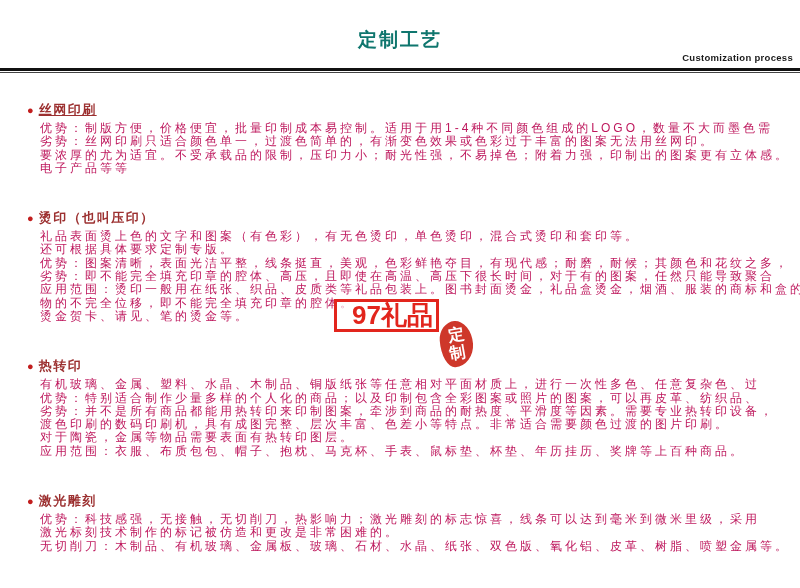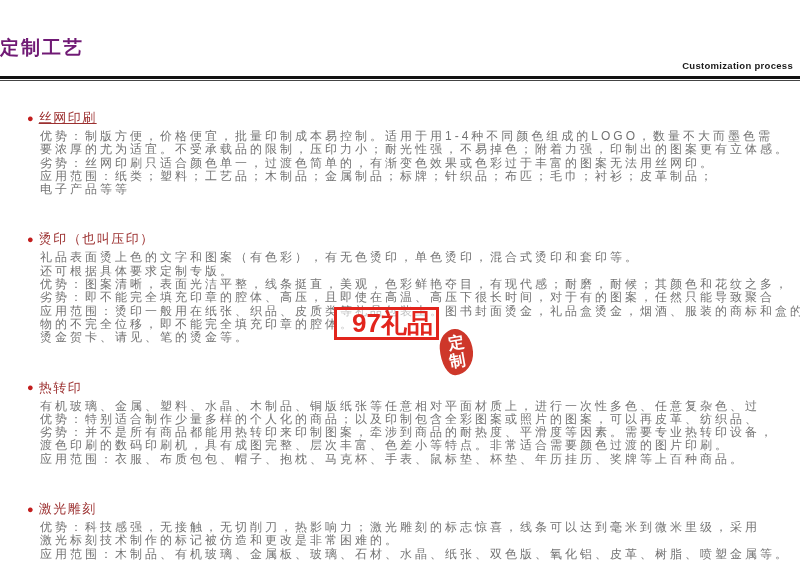--- a/index.html
+++ b/index.html
@@ -7,25 +7,25 @@
     width: 800px; height: 588px;
     background: #ffffff;
     overflow: hidden;
     font-family: "Liberation Sans", "DejaVu Sans", sans-serif;
     position: relative;
   }
   .page { width: 800px; height: 588px; position: relative; }
 
   
   .page-title {
-    margin-top: 38px;
-    text-align: left;
+    margin-top: 30px;
+    text-align: center;
     font-size: 19px;
     font-weight: bold;
-    color: #701a75;
+    color: #0f766e;
     letter-spacing: 2px;
     line-height: 20px;
   }
   .page-subtitle {
     text-align: right;
     font-size: 9.5px;
     font-weight: bold;
     color: #1a1a1a;
     padding-right: 7px;
     margin-top: 2px;
@@ -54,28 +54,28 @@
   }
   .bullet {
     color: #c21e1e;
     font-size: 11px;
     line-height: 13px;
     margin-right: 5px;
   }
   .section-title {
     color: #9c3030;
     font-size: 13px;
-    font-weight: normal;
+    font-weight: bold;
     letter-spacing: 1.5px;
     line-height: 14px;
   }
   .section-title.underlined { text-decoration: underline; }
   .section-body { margin-left: 13px; margin-top: 2px; }
   .body-line {
-    color: #737373;
+    color: #be185d;
     font-size: 12px;
     line-height: 13.3px;
     letter-spacing: 3px;
     white-space: nowrap;
   }
 
   
   .watermark-badge {
     position: absolute;
     left: 334px; top: 269px;
@@ -121,23 +121,22 @@
   <div class="rule-thin"></div>
 
   <div class="sections">
   <div class="section">
     <div class="section-header">
       <span class="bullet">●</span>
       <span class="section-title underlined">丝网印刷</span>
     </div>
     <div class="section-body">
           <div class="body-line">优势：制版方便，价格便宜，批量印制成本易控制。适用于用1-4种不同颜色组成的LOGO，数量不大而墨色需</div>
+          <div class="body-line">劣势：丝网印刷只适合颜色单一，过渡色简单的，有渐变色效果或色彩过于丰富的图案无法用丝网印。</div>
           <div class="body-line">要浓厚的尤为适宜。不受承载品的限制，压印力小；耐光性强，不易掉色；附着力强，印制出的图案更有立体感。</div>
-          <div class="body-line">劣势：丝网印刷只适合颜色单一，过渡色简单的，有渐变色效果或色彩过于丰富的图案无法用丝网印。</div>
-          <div class="body-line">应用范围：纸类；塑料；工艺品；木制品；金属制品；标牌；针织品；布匹；毛巾；衬衫；皮革制品；</div>
           <div class="body-line">电子产品等等</div>
         </div>
   </div>
 
   <div class="section">
     <div class="section-header">
       <span class="bullet">●</span>
       <span class="section-title">烫印（也叫压印）</span>
     </div>
     <div class="section-body">
@@ -154,33 +153,34 @@
   <div class="section">
     <div class="section-header">
       <span class="bullet">●</span>
       <span class="section-title">热转印</span>
     </div>
     <div class="section-body">
           <div class="body-line">有机玻璃、金属、塑料、水晶、木制品、铜版纸张等任意相对平面材质上，进行一次性多色、任意复杂色、过</div>
           <div class="body-line">优势：特别适合制作少量多样的个人化的商品；以及印制包含全彩图案或照片的图案，可以再皮革、纺织品、</div>
           <div class="body-line">劣势：并不是所有商品都能用热转印来印制图案，牵涉到商品的耐热度、平滑度等因素。需要专业热转印设备，</div>
           <div class="body-line">渡色印刷的数码印刷机，具有成图完整、层次丰富、色差小等特点。非常适合需要颜色过渡的图片印刷。</div>
+          <div class="body-line">对于陶瓷，金属等物品需要表面有热转印图层。</div>
           <div class="body-line">应用范围：衣服、布质包包、帽子、抱枕、马克杯、手表、鼠标垫、杯垫、年历挂历、奖牌等上百种商品。</div>
         </div>
   </div>
 
   <div class="section">
     <div class="section-header">
       <span class="bullet">●</span>
       <span class="section-title">激光雕刻</span>
     </div>
     <div class="section-body">
           <div class="body-line">优势：科技感强，无接触，无切削刀，热影响力；激光雕刻的标志惊喜，线条可以达到毫米到微米里级，采用</div>
           <div class="body-line">激光标刻技术制作的标记被仿造和更改是非常困难的。</div>
-          <div class="body-line">应用范围：木制品、有机玻璃、金属板、玻璃、石材、水晶、纸张、双色版、氧化铝、皮革、树脂、喷塑金属等。</div>
+          <div class="body-line">无切削刀：木制品、有机玻璃、金属板、玻璃、石材、水晶、纸张、双色版、氧化铝、皮革、树脂、喷塑金属等。</div>
         </div>
   </div>
 </div>
 
   <div class="watermark-badge">97礼品</div>
   <div class="watermark-stamp">
     <span class="stamp-char">定</span>
     <span class="stamp-char">制</span>
   </div>
 

